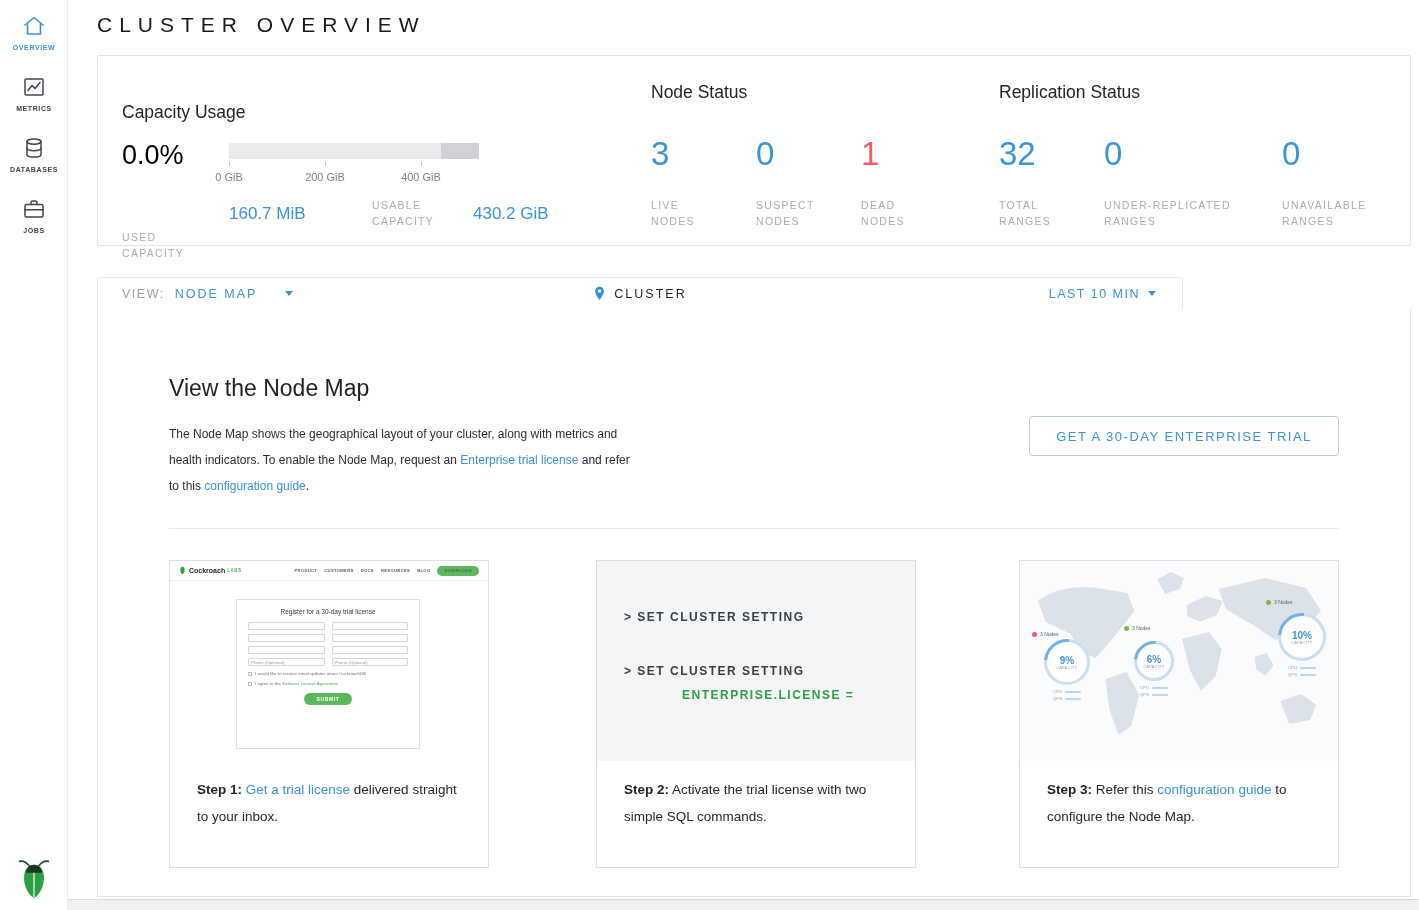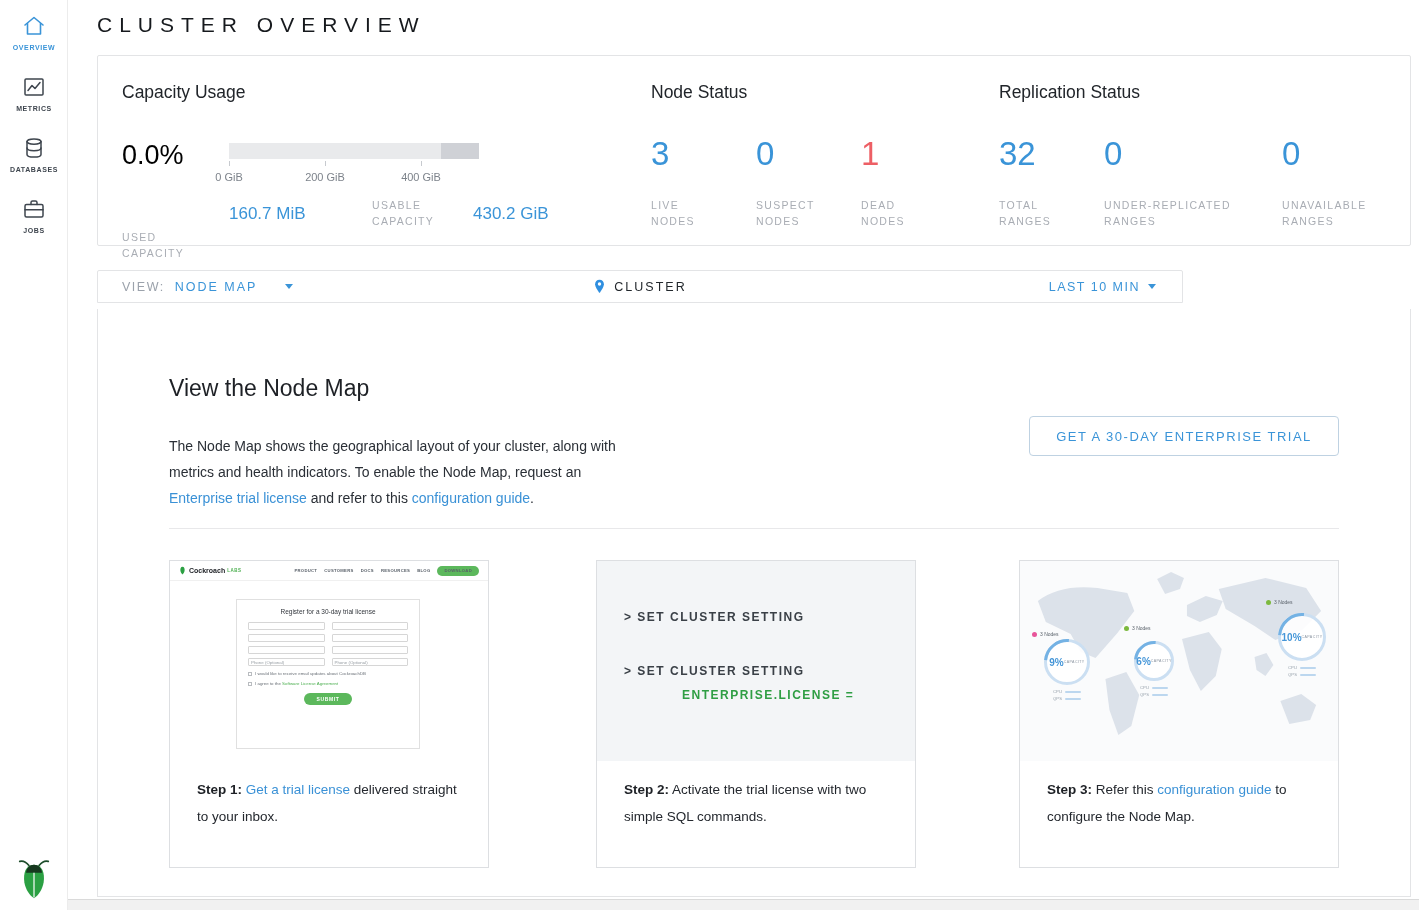--- a/index.html
+++ b/index.html
@@ -13,21 +13,21 @@
   .side-item.active .lbl { color:#3a94d8; }
   .side-item svg { display:block; }
   .side-logo { position:absolute; left:0; bottom:10px; width:68px; display:flex; justify-content:center; cursor:pointer; }
 
   
   .page-title { position:absolute; left:97px; top:13px; font-size:21px; font-weight:500; letter-spacing:7px; color:#16191d; }
 
   
   .summary-card { position:absolute; left:97px; top:55px; width:1314px; height:191px; background:#fff; border:1px solid #e3e4e6; border-radius:2px; }
   .sec-title { position:absolute; top:26px; font-size:17.5px; color:#21252a; font-weight:400; }
-  .t-cap { left:24px; } .t-node { left:553px; } .t-rep { left:901px; }
+  .t-cap { left:24px;margin-top:20px; } .t-node { left:553px; } .t-rep { left:901px; }
 
   .cap-percent { position:absolute; left:24px; top:84px; font-size:27px; color:#000000; font-weight:400; }
   .cap-bar { position:absolute; left:131px; top:87px; width:250px; height:16px; background:#e9eaec; }
   .cap-bar .bar-dark { position:absolute; right:0; top:0; width:38px; height:16px; background:#cfd1d6; }
   .tick { position:absolute; top:105px; width:1px; height:5px; background:#c7cacf; }
   .tick-label { position:absolute; top:115px; font-size:11px; color:#7d838b; transform:translateX(-50%); white-space:nowrap; }
   .k0 { left:131px; } .k200 { left:227px; } .k400 { left:323px; }
 
   .stat-label { font-size:10.5px; letter-spacing:1.3px; color:#a9adb4; line-height:16px; white-space:nowrap; }
   .cap-col-label { position:absolute; top:141px; }
@@ -36,34 +36,34 @@
   .cv-used { left:131px; } .cv-usable { left:375px; }
 
   .stat { position:absolute; top:80px; }
   .stat-big { font-size:33px; line-height:36px; font-weight:300; color:#3a94d8; }
   .stat-big.red { color:#ed5f65; }
   .stat .stat-label { margin-top:25px; }
   .s-live { left:553px; } .s-suspect { left:658px; } .s-dead { left:763px; }
   .s-total { left:901px; } .s-under { left:1006px; } .s-unavail { left:1184px; }
 
   
-  .viewbar { position:absolute; left:97px; top:270px; width:1086px; height:33px; background:#fff; border:1px solid #e3e4e6; border-radius:2px 2px 0 0; display:flex; align-items:center; font-size:12.5px; }
+  .viewbar { position:absolute; left:97px; top:277px; width:1086px; height:33px; background:#fff; border:1px solid #e3e4e6; border-radius:2px 2px 0 0; display:flex; align-items:center; font-size:12.5px; }
   .vb-left { display:flex; align-items:center; padding-left:24px; width:420px; }
   .vb-view-label { color:#9ba2ab; letter-spacing:1.5px; margin-right:10px; }
   .vb-view-value { color:#3a94d8; letter-spacing:2px; font-weight:500; cursor:pointer; display:flex; align-items:center;gap:20px; }
   .vb-center { flex:1; display:flex; align-items:center; justify-content:center; letter-spacing:2px; color:#22272c; }
   .vb-center svg { margin-right:8px; }
   .vb-right { width:420px; display:flex; justify-content:flex-end; padding-right:26px; }
   .vb-time { color:#3a94d8; letter-spacing:1.5px; font-weight:500; cursor:pointer; display:flex; align-items:center; }
   .caret { width:0; height:0; border-left:4px solid transparent; border-right:4px solid transparent; border-top:5px solid currentColor; display:inline-block; margin-left:8px; }
 
   
   .panel { position:absolute; left:97px; top:309px; width:1314px; height:588px; background:#fff; border:1px solid #e3e4e6; border-top:none; }
   .nm-heading { position:absolute; left:71px; top:66px; font-size:23px; font-weight:500; color:#1d2025; }
-  .nm-desc { position:absolute; left:71px; top:124px; width:462px; font-size:14px; line-height:26px; color:#2a2f36; }
+  .nm-desc { position:absolute; left:71px; top:112px; width:462px; font-size:12px; line-height:26px; color:#2a2f36; }
   a.lnk { color:#3a91d6; text-decoration:none; cursor:pointer; }
   .trial-btn { position:absolute; left:931px; top:72px; width:310px; height:40px; background:#fff; border:1px solid #bfd2e2; border-radius:4px; color:#3a94d8; font-size:13px; letter-spacing:1.5px; display:flex; align-items:center; justify-content:center; cursor:pointer; font-family:inherit;margin-top:35px; }
   .divider { position:absolute; left:71px; top:219px; width:1170px; height:1px; background:#e8e8ea; }
 
   
   .step-card { position:absolute; top:251px; width:320px; height:308px; background:#fff; border:1px solid #dddfe2; }
   .c1 { left:71px; } .c2 { left:498px; } .c3 { left:921px; }
   .step-figure { position:relative; width:318px; height:200px; overflow:hidden; background:#fff; }
   .step-caption { padding:15px 27px 0; font-size:13.5px; line-height:27px; color:#24282e; }
   .step-caption strong { font-weight:700; color:#1e2126; }
@@ -90,21 +90,21 @@
   
   .code-figure { background:#f3f5f7; padding:44px 0 0 27px; }
   .code-line { font-size:12px; letter-spacing:1.5px; font-weight:700; color:#3a4047; line-height:24px; white-space:nowrap; }
   .code-line.green { color:#2f9e44; margin-left:58px; }
   .code-block2 { margin-top:30px; }
 
   
   .map-figure { background:#fafbfc; }
   .world { position:absolute; left:0; top:0; width:318px; height:200px; }
   .gauge { position:absolute; text-align:center; }
-  .ring { position:relative; border-radius:50%; border:3px solid #cbdff2; background:rgba(255,255,255,.9); display:flex; flex-direction:row; align-items:center; justify-content:center; }
+  .ring { position:relative; border-radius:50%; border:3px solid #cbdff2; background:rgba(255,255,255,.9); display:flex; flex-direction:column; align-items:center; justify-content:center; }
   .ring::before { content:""; position:absolute; inset:-3px; border-radius:50%; border:3px solid transparent; border-top-color:#74b2e4; transform:rotate(-40deg); }
   .g1 { left:24px; top:78px; } .g1 .ring { width:46px; height:46px; }
   .g2 { left:114px; top:80px; } .g2 .ring { width:40px; height:40px; }
   .g3 { left:258px; top:52px; } .g3 .ring { width:48px; height:48px; }
   .pct { font-size:10px; font-weight:700; color:#4596d8; line-height:11px; }
   .glabel { font-size:3.6px; letter-spacing:.4px; color:#8a94a0; }
   .gstats { margin-top:3px; }
   .gstat-row { display:flex; align-items:center; justify-content:center; gap:3px; font-size:4.2px; color:#97a1ac; line-height:7px; }
   .gstat-row .spark { width:16px; height:2px; background:#bcd7ef; border-radius:1px; }
   .nodebadge { position:absolute; display:flex; align-items:center; gap:3px; font-size:5px; color:#5a626b; }

